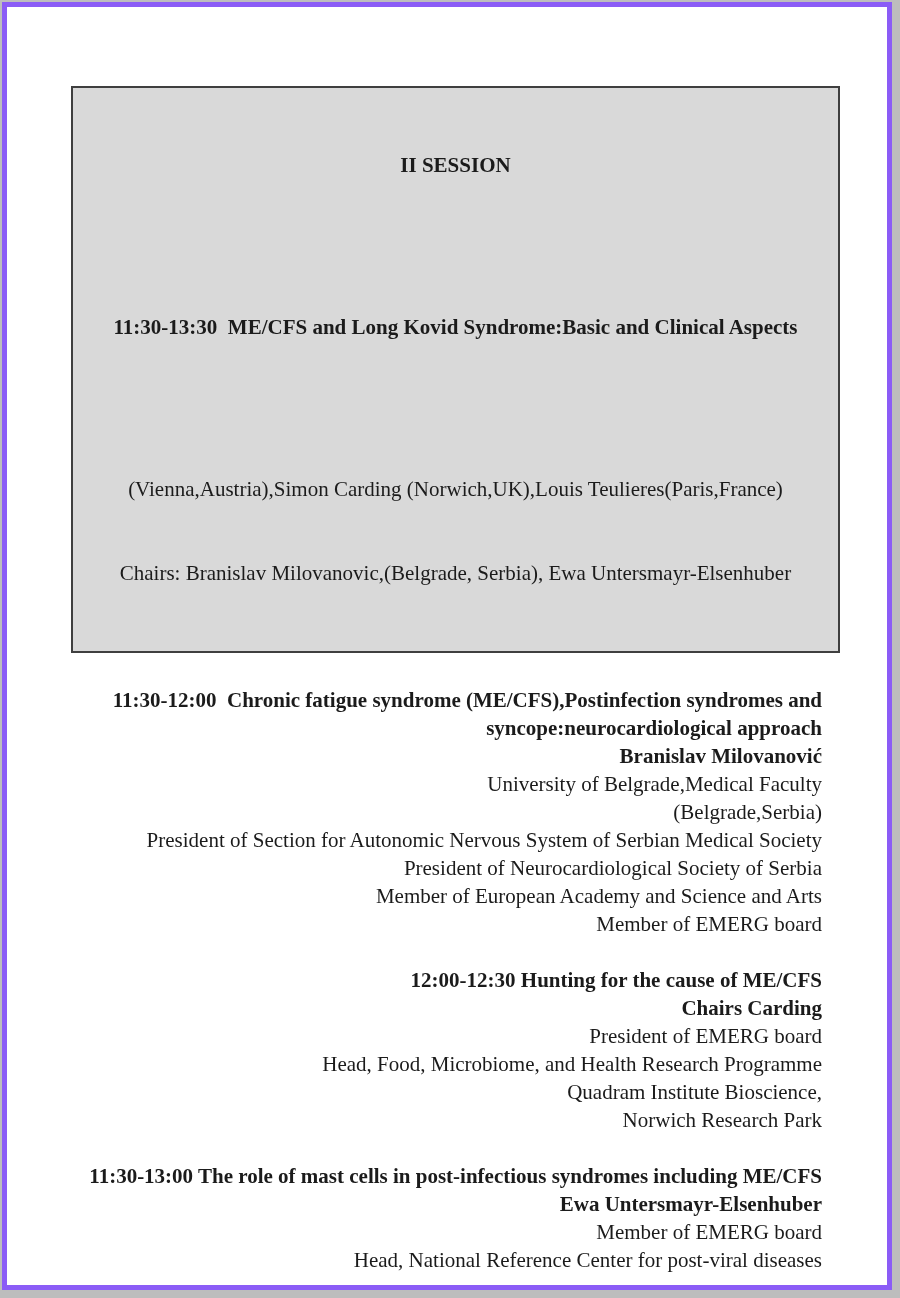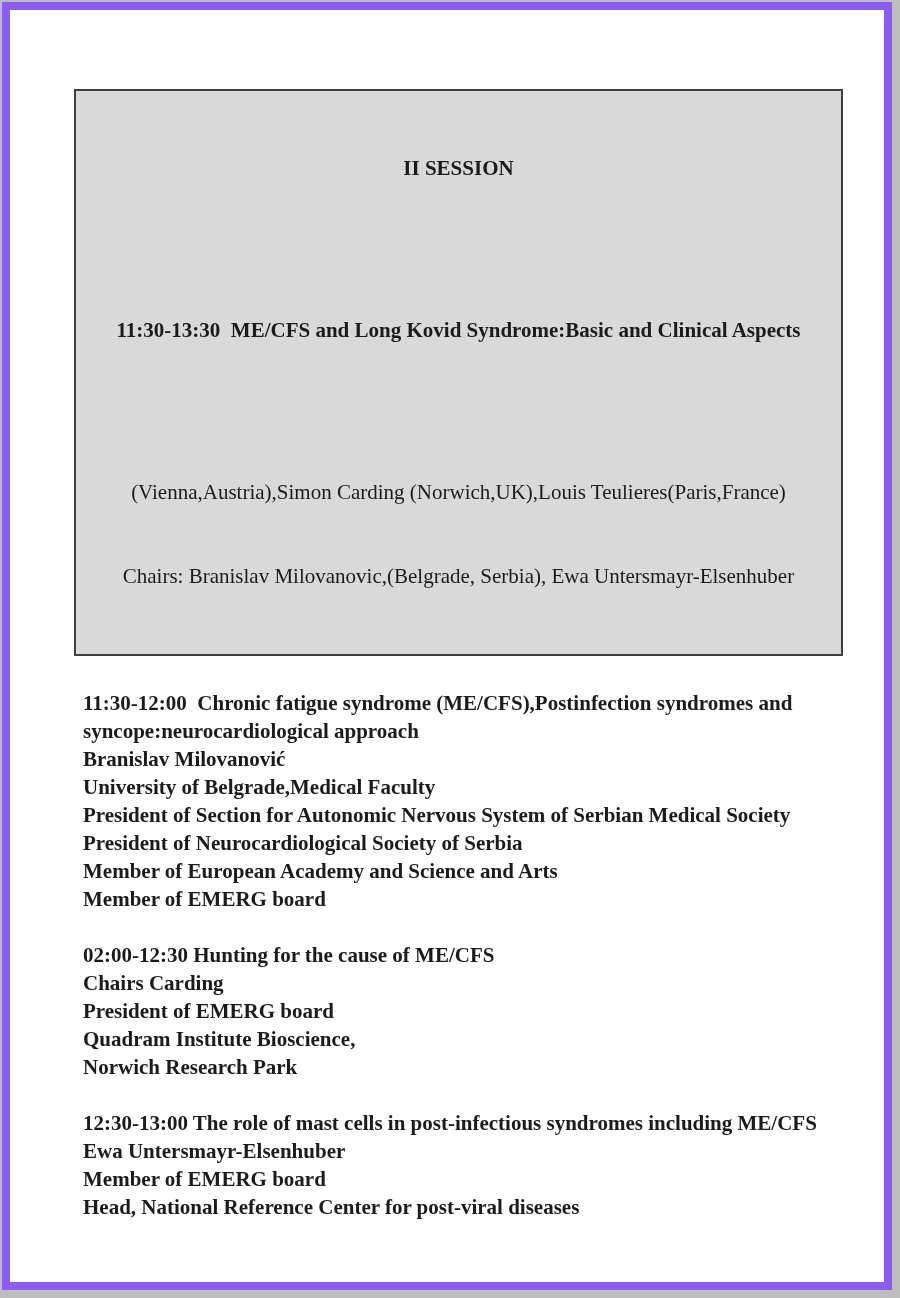--- a/index.html
+++ b/index.html
@@ -12,21 +12,21 @@
     color: #1b1b1b;
     overflow: hidden;
   }
   .page {
     position: absolute;
     left: 2px;
     top: 2px;
     width: 890px;
     height: 1288px;
     box-sizing: border-box;
-    border: 8px solid #8b5cf6;
+    border: 5px solid #8b5cf6;
     background: #ffffff;
   }
   .session-box {
     box-sizing: border-box;
     margin: 79px 0 0 64px;
     width: 769px;
     min-height: 173px;
     border: 2px solid #3f3f3f;
     background: #d9d9d9;
     text-align: center;
@@ -39,24 +39,24 @@
   .session-line  { font-weight: bold; text-align: center; }
   .chairs-line   { font-weight: normal; }
   .spacer-a { height: 22px; }
   .spacer-b { height: 22px; }
   .talks {
     margin: 33px 0 0 73px;
     width: 742px;
     font-size: 21px;
     line-height: 28px;
   }
-  .talk { margin-bottom: 28px; }
+  .talk { margin-bottom: 28px; text-align: right; }
   .talk-title   { font-weight: bold; white-space: pre-wrap; }
   .talk-speaker { font-weight: bold; white-space: pre-wrap; }
-  .talk-line    { font-weight: bold; white-space: pre-wrap; }
+  .talk-line    { font-weight: normal; white-space: pre-wrap; }
 </style>
 </head>
 <body>
 
 <div class="page">
 
   <div class="session-box">
     <div class="session-title">II SESSION</div>
     <div class="spacer-a"></div>
     <div class="session-line">11:30-13:30  ME/CFS and Long Kovid Syndrome:Basic and Clinical Aspects</div>
@@ -64,36 +64,38 @@
     <div class="chairs-line">(Vienna,Austria),Simon Carding (Norwich,UK),Louis Teulieres(Paris,France)</div>
     <div class="chairs-line">Chairs: Branislav Milovanovic,(Belgrade, Serbia), Ewa Untersmayr-Elsenhuber</div>
   </div>
 
   <div class="talks">
 
     <section class="talk">
       <div class="talk-title">11:30-12:00  Chronic fatigue syndrome (ME/CFS),Postinfection syndromes and syncope:neurocardiological approach</div>
       <div class="talk-speaker">Branislav Milovanović</div>
       <div class="talk-line">University of Belgrade,Medical Faculty</div>
+      <div class="talk-line">(Belgrade,Serbia)</div>
       <div class="talk-line">President of Section for Autonomic Nervous System of Serbian Medical Society</div>
       <div class="talk-line">President of Neurocardiological Society of Serbia</div>
       <div class="talk-line">Member of European Academy and Science and Arts</div>
       <div class="talk-line">Member of EMERG board</div>
     </section>
 
     <section class="talk">
-      <div class="talk-title">02:00-12:30 Hunting for the cause of ME/CFS</div>
+      <div class="talk-title">12:00-12:30 Hunting for the cause of ME/CFS</div>
       <div class="talk-speaker">Chairs Carding</div>
       <div class="talk-line">President of EMERG board</div>
+      <div class="talk-line">Head, Food, Microbiome, and Health Research Programme</div>
       <div class="talk-line">Quadram Institute Bioscience,</div>
       <div class="talk-line">Norwich Research Park</div>
     </section>
 
     <section class="talk">
-      <div class="talk-title">12:30-13:00 The role of mast cells in post-infectious syndromes including ME/CFS</div>
+      <div class="talk-title">11:30-13:00 The role of mast cells in post-infectious syndromes including ME/CFS</div>
       <div class="talk-speaker">Ewa Untersmayr-Elsenhuber</div>
       <div class="talk-line">Member of EMERG board</div>
       <div class="talk-line">Head, National Reference Center for post-viral diseases</div>
 
     </section>
 
   </div>
 </div>
 
 </body></html>

